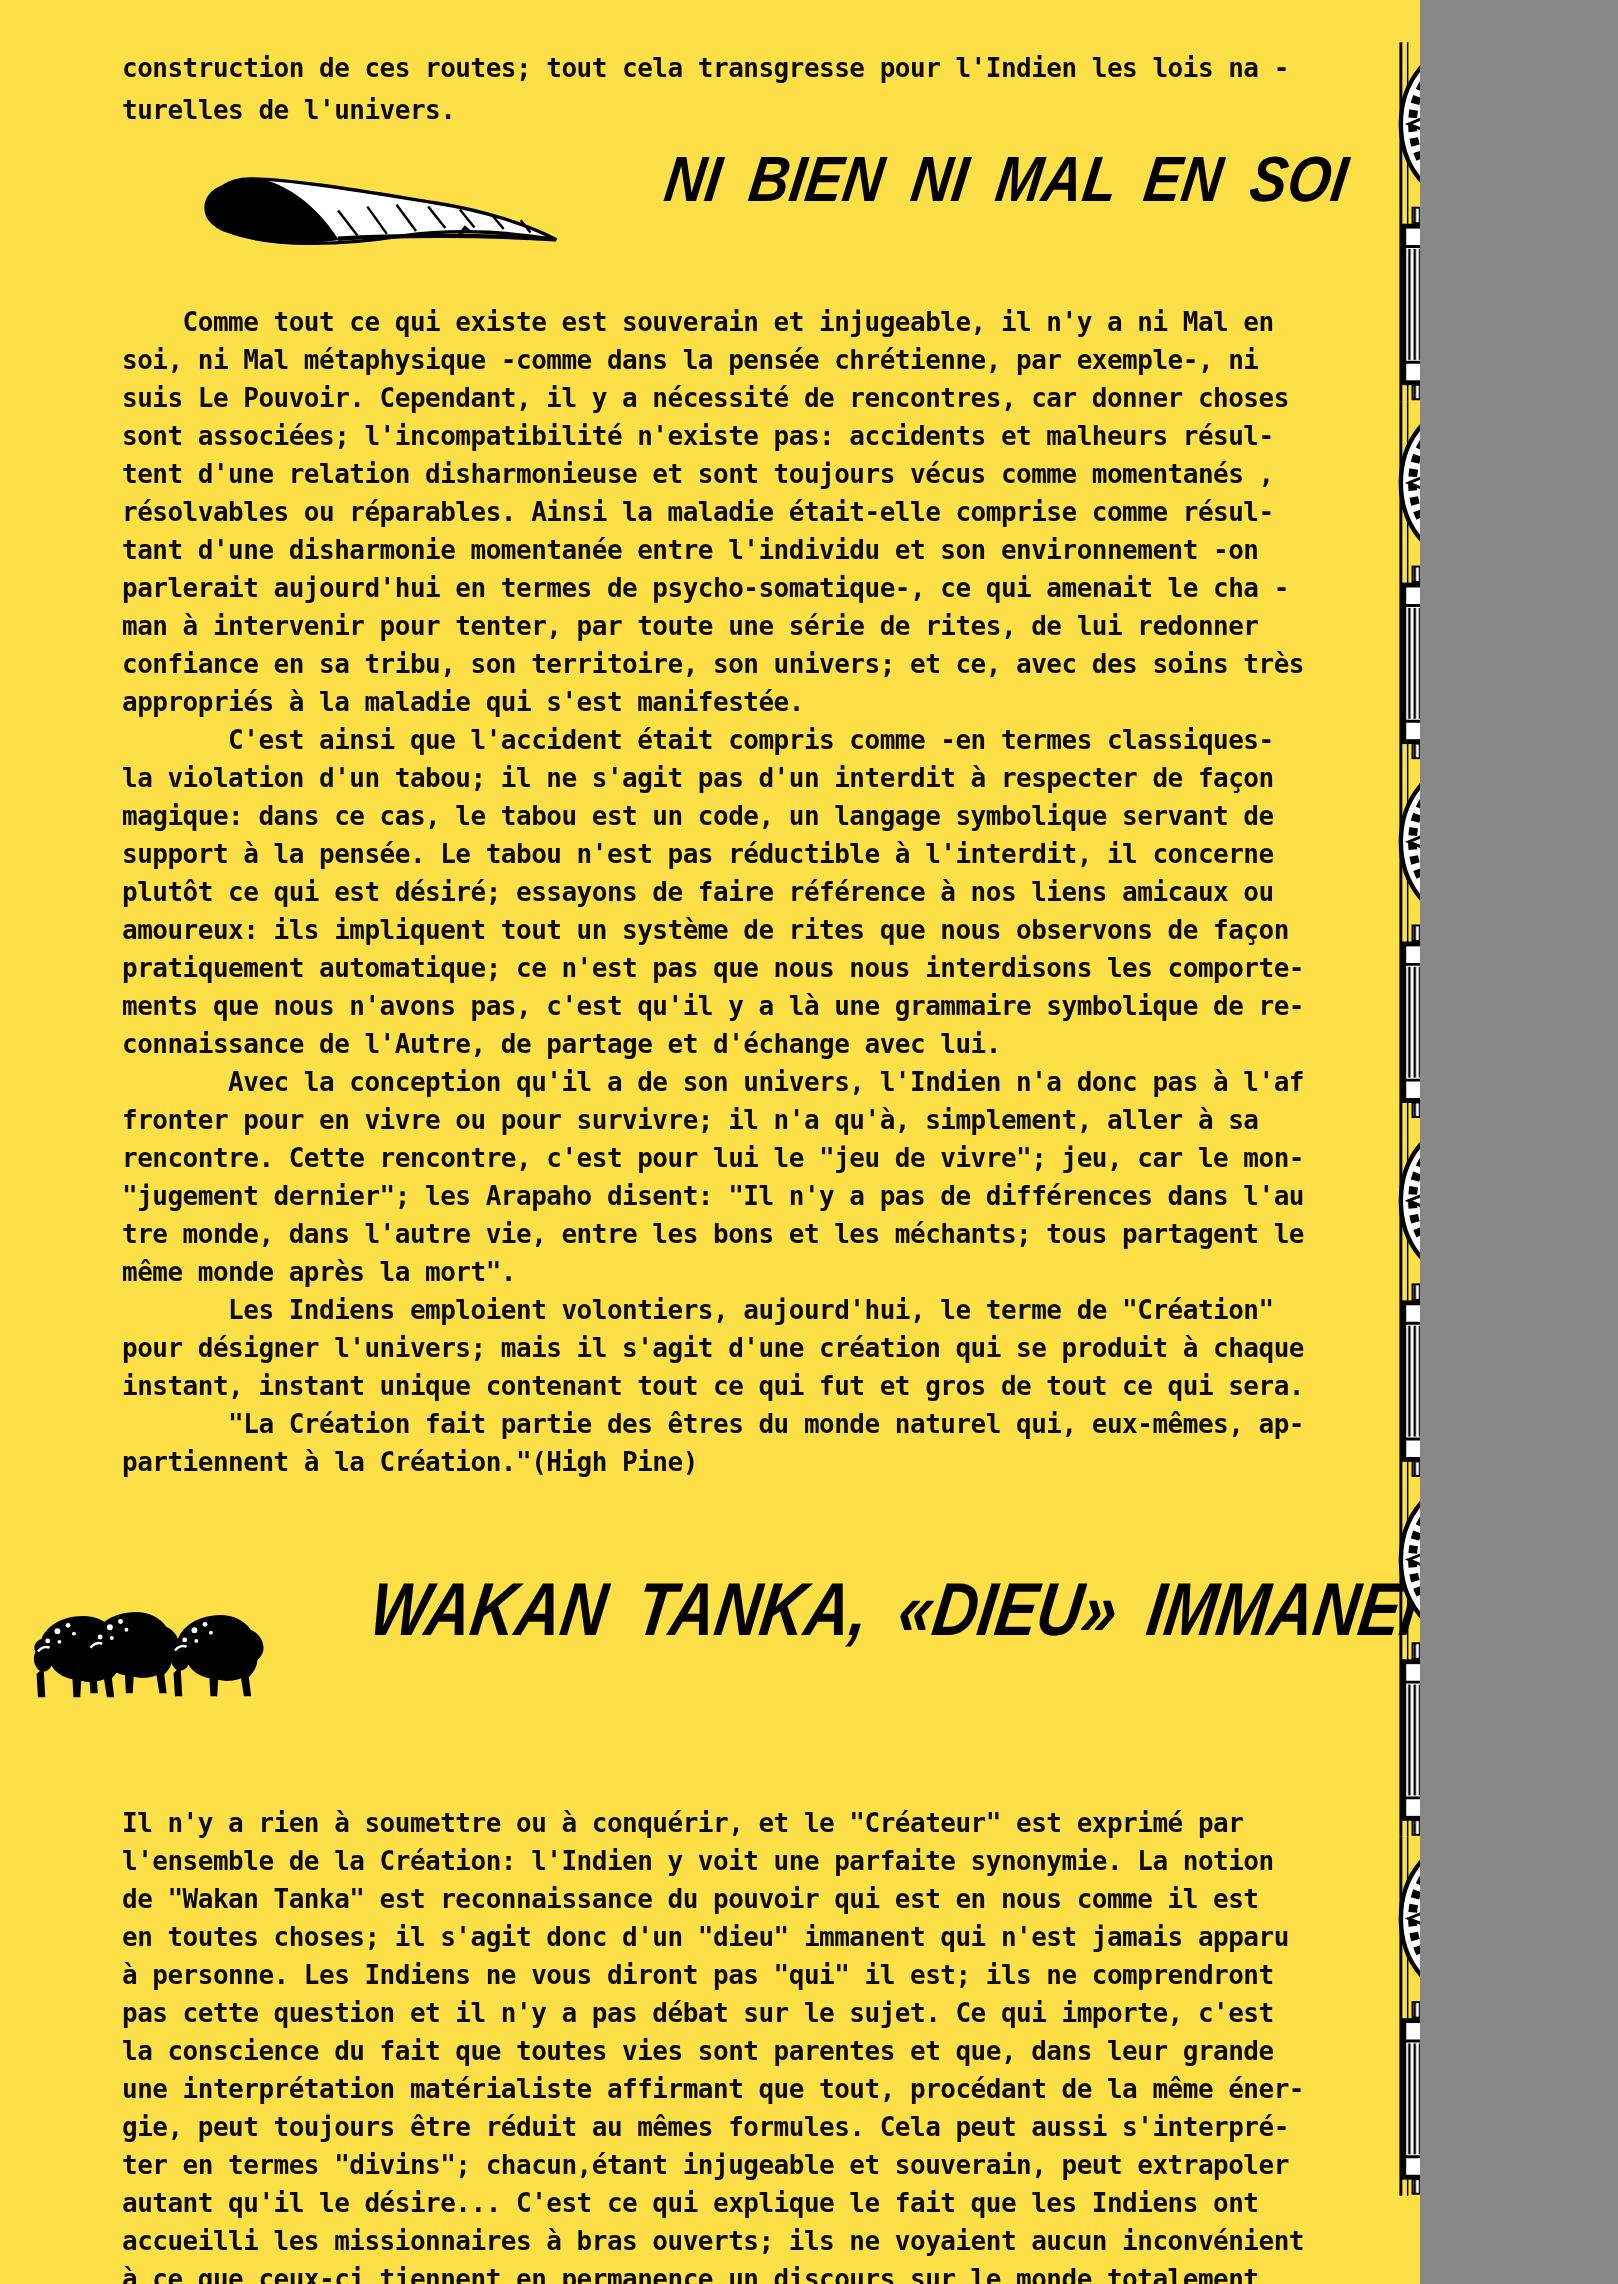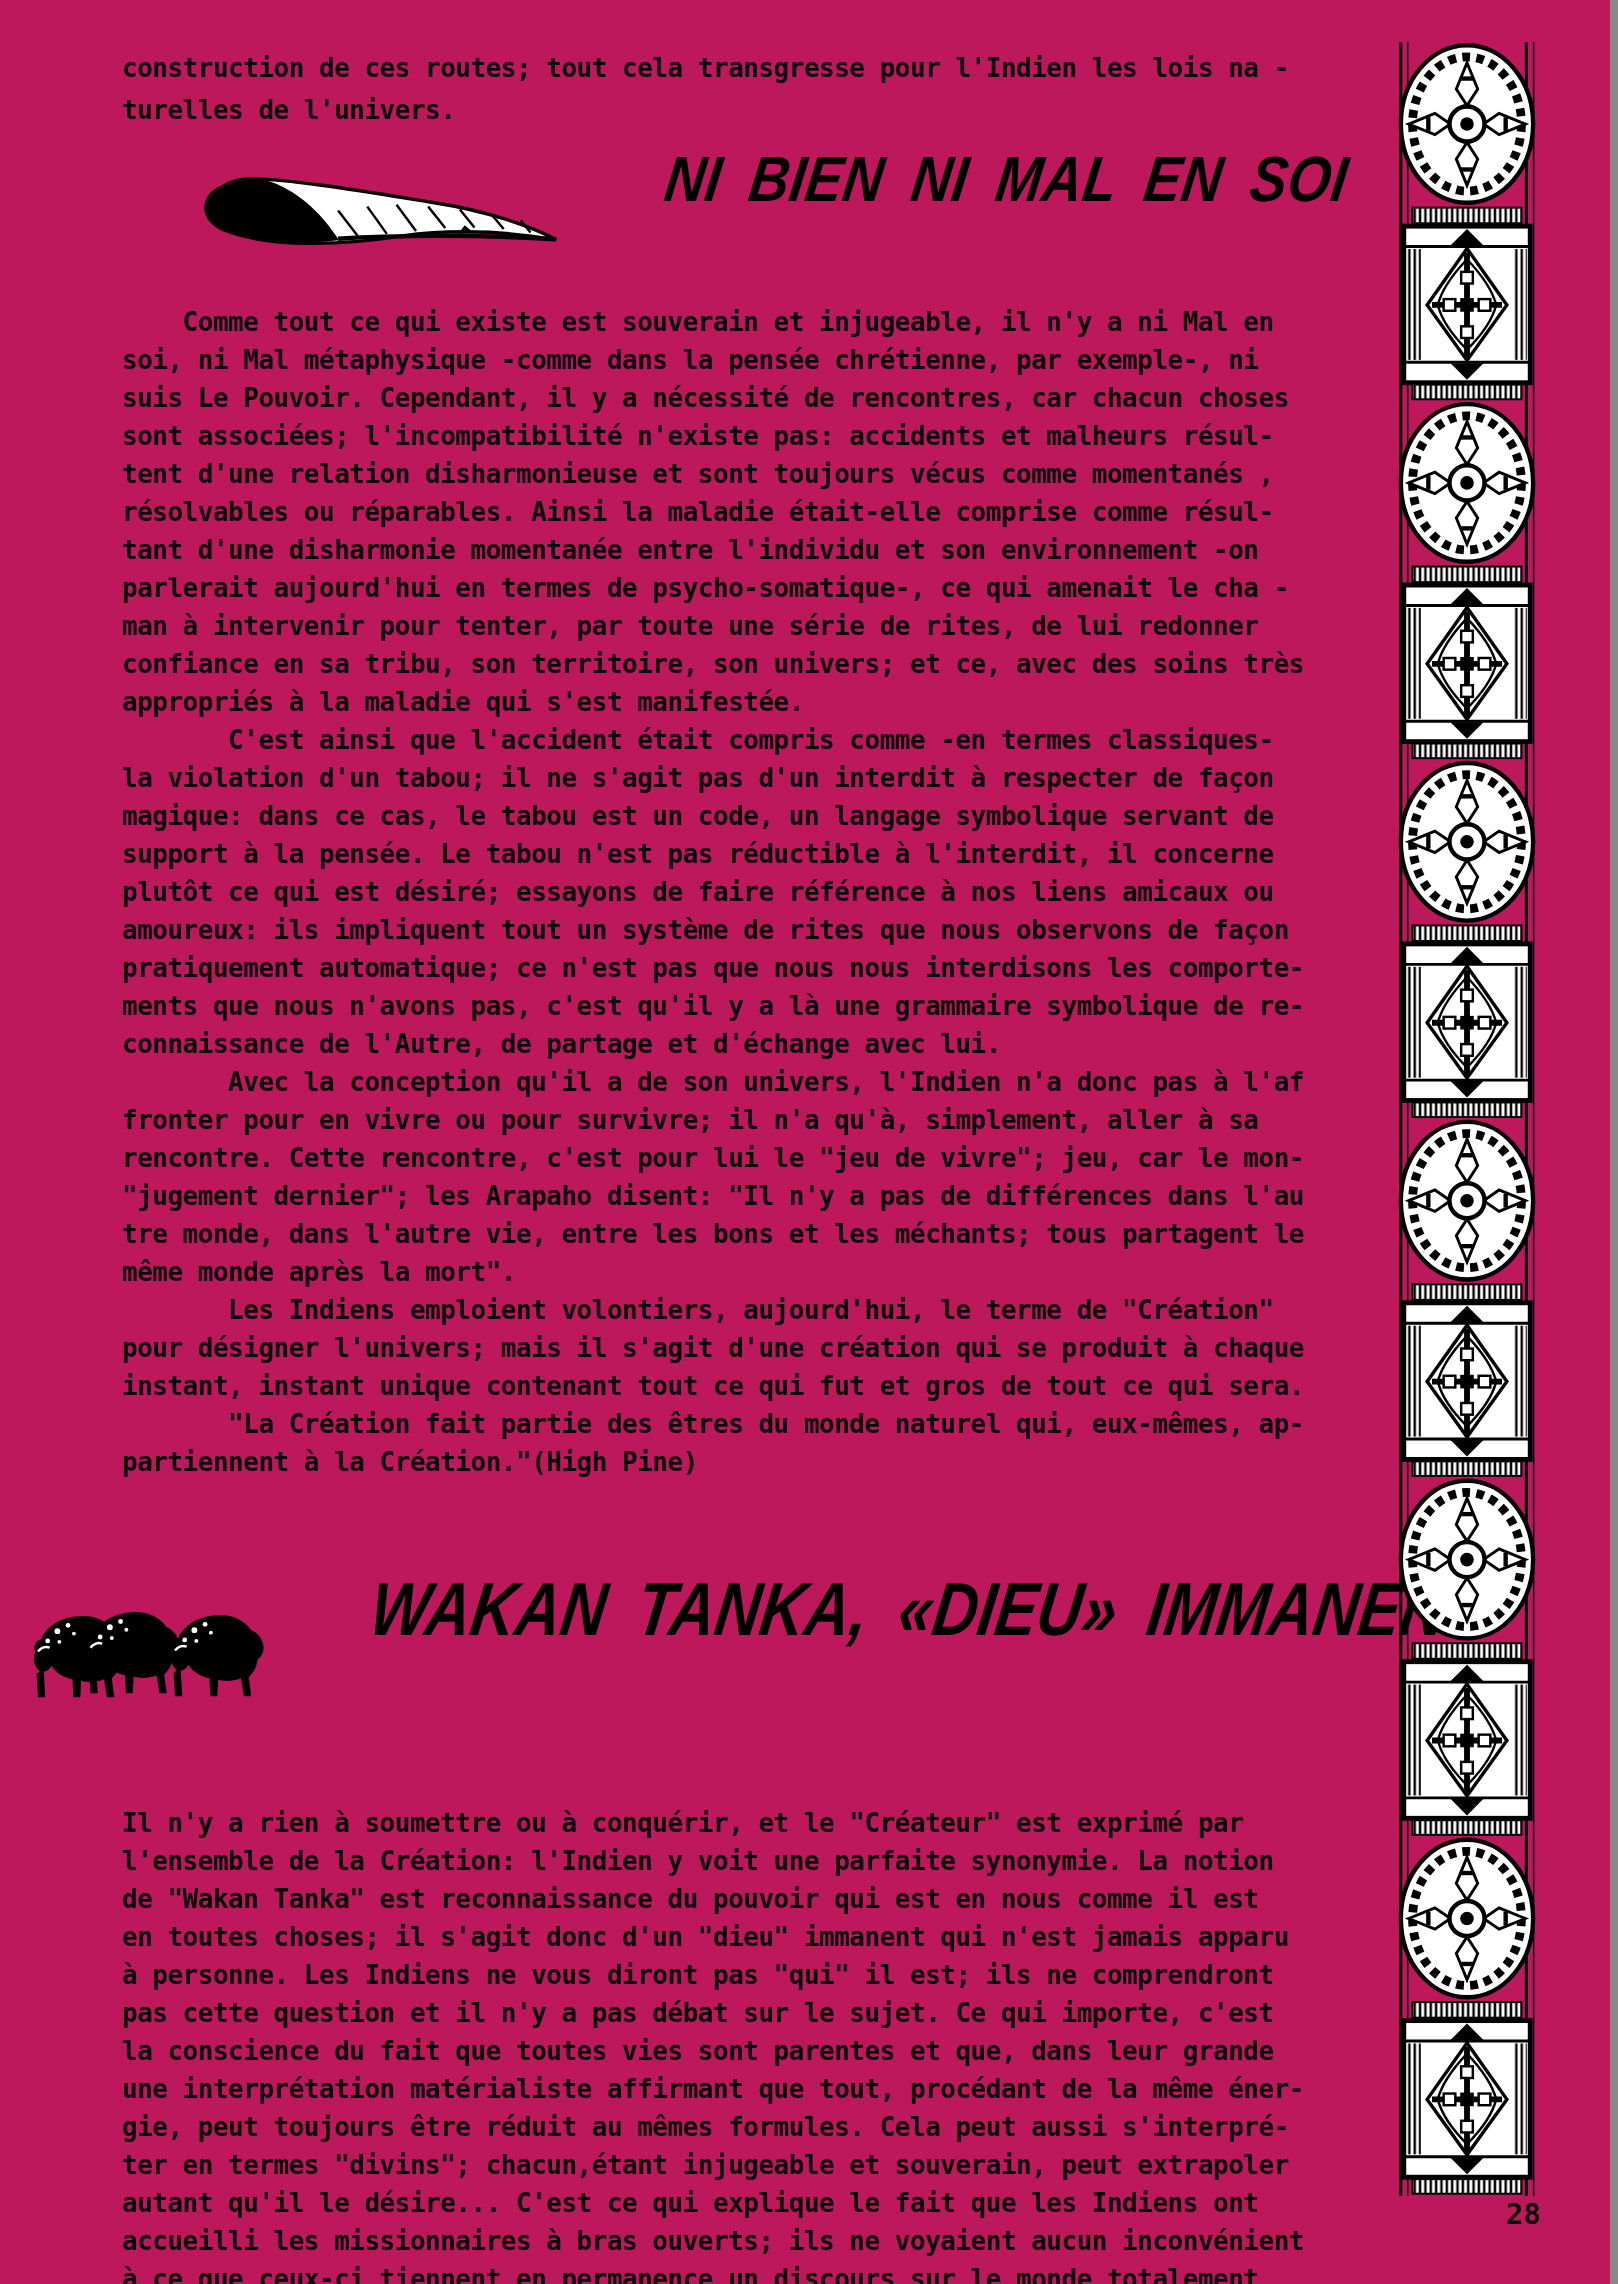--- a/index.html
+++ b/index.html
@@ -1,19 +1,19 @@
 <!DOCTYPE html>
 <html style="font-size:7.8px"><head>
 <meta charset="utf-8">
 <style>
   html,body{margin:0;padding:0;background:#888;}
   .page{
     position:relative;
-    width:1610px;height:2284px;
-    background:#be185d;
+    width:1420px;height:2284px;
+    background:#fde047;
     color:#000;
     overflow:hidden;
     font-family:"DejaVu Sans Mono","Liberation Mono",monospace;
   }
   .textblock{
     position:absolute;
     left:122px;
     font-family:"DejaVu Sans Mono","Liberation Mono",monospace;
     font-weight:bold;
     font-size:26px;
@@ -71,21 +71,21 @@
     <path d="M300,178 C420,170 600,170 745,179" fill="none" stroke="#000" stroke-width="9"></path>
     <path d="M340,172 L300,120 M400,168 L360,112 M460,162 L420,108 M520,156 L485,112 M580,155 L550,118 M640,158 L615,128 M695,165 L675,140" fill="none" stroke="#000" stroke-width="5"></path>
     <path d="M560,150 L545,170 L575,163 Z" fill="#000"></path>
   </svg>
 
   <div class="heading h1">NI BIEN NI MAL EN SOI</div>
 
   <div class="textblock body1">
       <div class="line">    Comme tout ce qui existe est souverain et injugeable, il n'y a ni Mal en</div>
       <div class="line">soi, ni Mal métaphysique -comme dans la pensée chrétienne, par exemple-, ni</div>
-      <div class="line">suis Le Pouvoir. Cependant, il y a nécessité de rencontres, car chacun choses</div>
+      <div class="line">suis Le Pouvoir. Cependant, il y a nécessité de rencontres, car donner choses</div>
       <div class="line">sont associées; l'incompatibilité n'existe pas: accidents et malheurs résul-</div>
       <div class="line">tent d'une relation disharmonieuse et sont toujours vécus comme momentanés ,</div>
       <div class="line">résolvables ou réparables. Ainsi la maladie était-elle comprise comme résul-</div>
       <div class="line">tant d'une disharmonie momentanée entre l'individu et son environnement -on</div>
       <div class="line">parlerait aujourd'hui en termes de psycho-somatique-, ce qui amenait le cha -</div>
       <div class="line">man à intervenir pour tenter, par toute une série de rites, de lui redonner</div>
       <div class="line">confiance en sa tribu, son territoire, son univers; et ce, avec des soins très</div>
       <div class="line">appropriés à la maladie qui s'est manifestée.</div>
       <div class="line">       C'est ainsi que l'accident était compris comme -en termes classiques-</div>
       <div class="line">la violation d'un tabou; il ne s'agit pas d'un interdit à respecter de façon</div>

